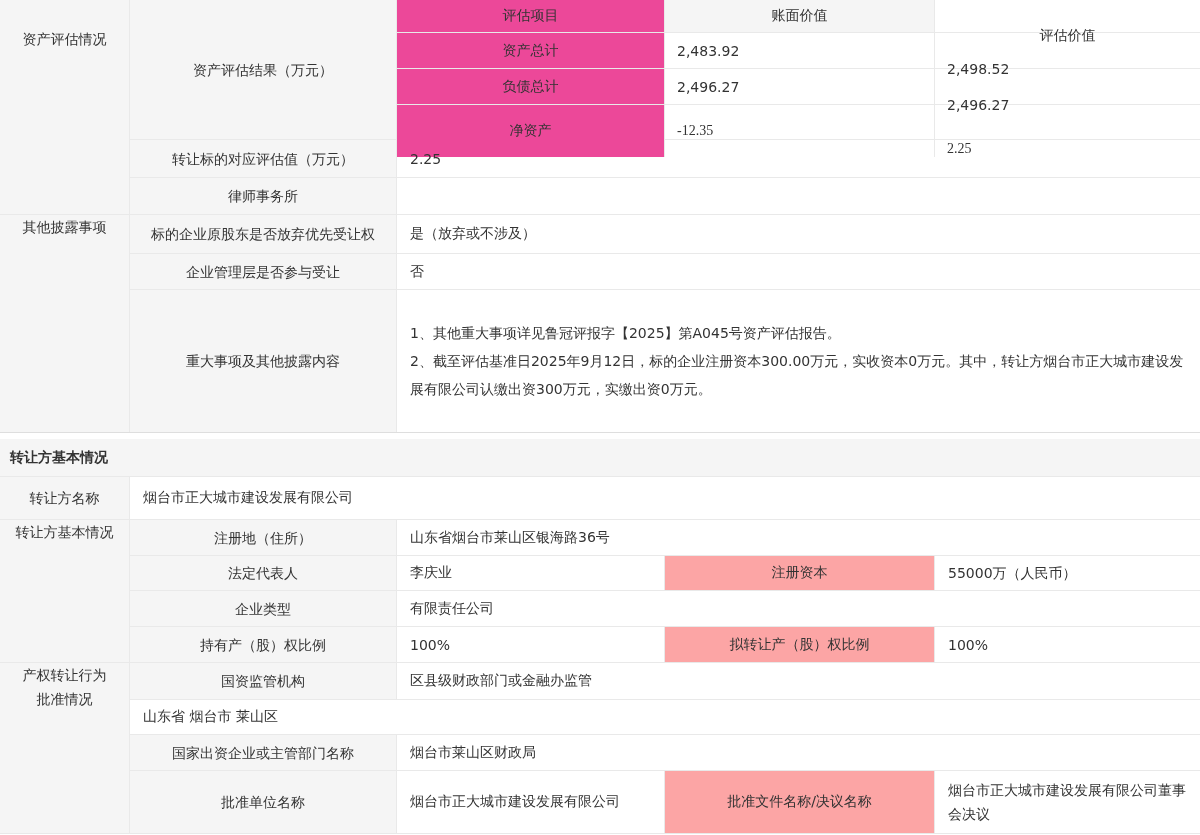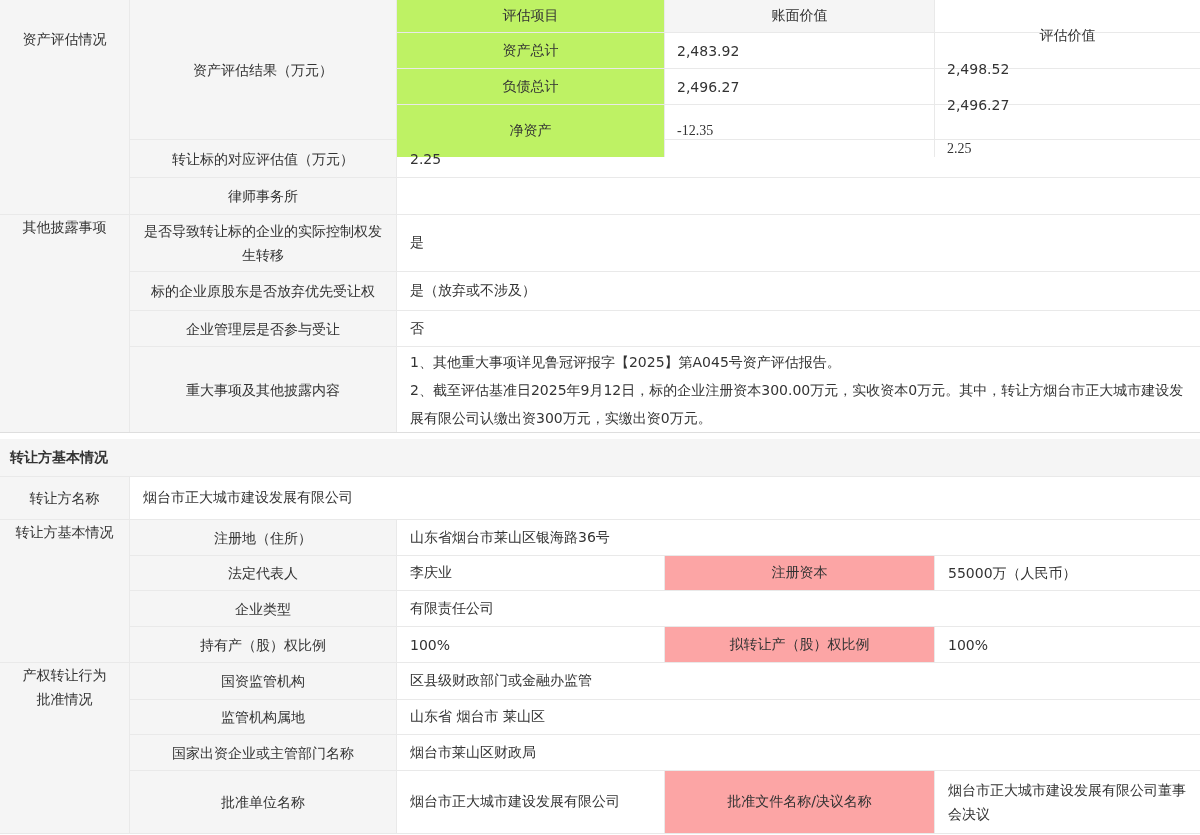--- a/index.html
+++ b/index.html
@@ -37,21 +37,21 @@
   .lb2 {
     width:270px; flex-shrink:0; background:#fca5a5; border-right:1px solid #e9e9e9;
     display:flex; align-items:center; justify-content:center; text-align:center; padding:0 10px;
   }
   .v2 { flex:1; display:flex; align-items:center; padding:0 13px; line-height:24px; min-width:0; }
   
   .nested { flex:1; display:flex; flex-direction:column; min-width:0; }
   .nr { display:flex; border-bottom:1px solid #e9e9e9; }
   .nr.last { border-bottom:none; flex:1;font-family:Liberation Serif, serif; }
   .nc1 { width:268px; flex-shrink:0; border-right:1px solid #e9e9e9;
-         display:flex; align-items:center; justify-content:center; background:#bef264; }
+         display:flex; align-items:center; justify-content:center; background:#ec4899; }
   .nc2 { width:270px; flex-shrink:0; border-right:1px solid #e9e9e9;
          display:flex; align-items:center; padding:0 12px; }
   .nc3 { flex:1; display:flex; align-items:center; padding:0 12px;margin-top:36px; }
   .nr.hd .nc2, .nr.hd .nc3 { background:#f5f5f5; justify-content:center; padding:0; }
   
   .gap { height:6px; background:#fff; }
   .secbar {
     height:38px; background:#f5f5f5; border-bottom:1px solid #e9e9e9;
     display:flex; align-items:center; padding:0 10px; font-weight:bold;
   }
@@ -106,24 +106,20 @@
       </div>
     </div>
   </div>
 
   <div class="grp divider" style="height:218px">
     <div class="gcol">
       <span>其他披露事项</span>
     </div>
     <div class="gbody">
 
-      <div class="r" style="height:57px">
-        <div class="lb">是否导致转让标的企业的实际控制权发生转移</div>
-        <div class="val">是</div>
-      </div>
 
       <div class="r" style="height:39px">
         <div class="lb">标的企业原股东是否放弃优先受让权</div>
         <div class="val">是（放弃或不涉及）</div>
       </div>
 
       <div class="r" style="height:36px">
         <div class="lb">企业管理层是否参与受让</div>
         <div class="val">否</div>
       </div>
@@ -187,21 +183,20 @@
       <span>批准情况</span>
     </div>
     <div class="gbody">
 
       <div class="r" style="height:37px">
         <div class="lb">国资监管机构</div>
         <div class="val">区县级财政部门或金融办监管</div>
       </div>
 
       <div class="r" style="height:35px">
-        <div class="lb">监管机构属地</div>
         <div class="val">山东省 烟台市 莱山区</div>
       </div>
 
       <div class="r" style="height:36px">
         <div class="lb">国家出资企业或主管部门名称</div>
         <div class="val">烟台市莱山区财政局</div>
       </div>
 
       <div class="r last">
         <div class="lb">批准单位名称</div>

